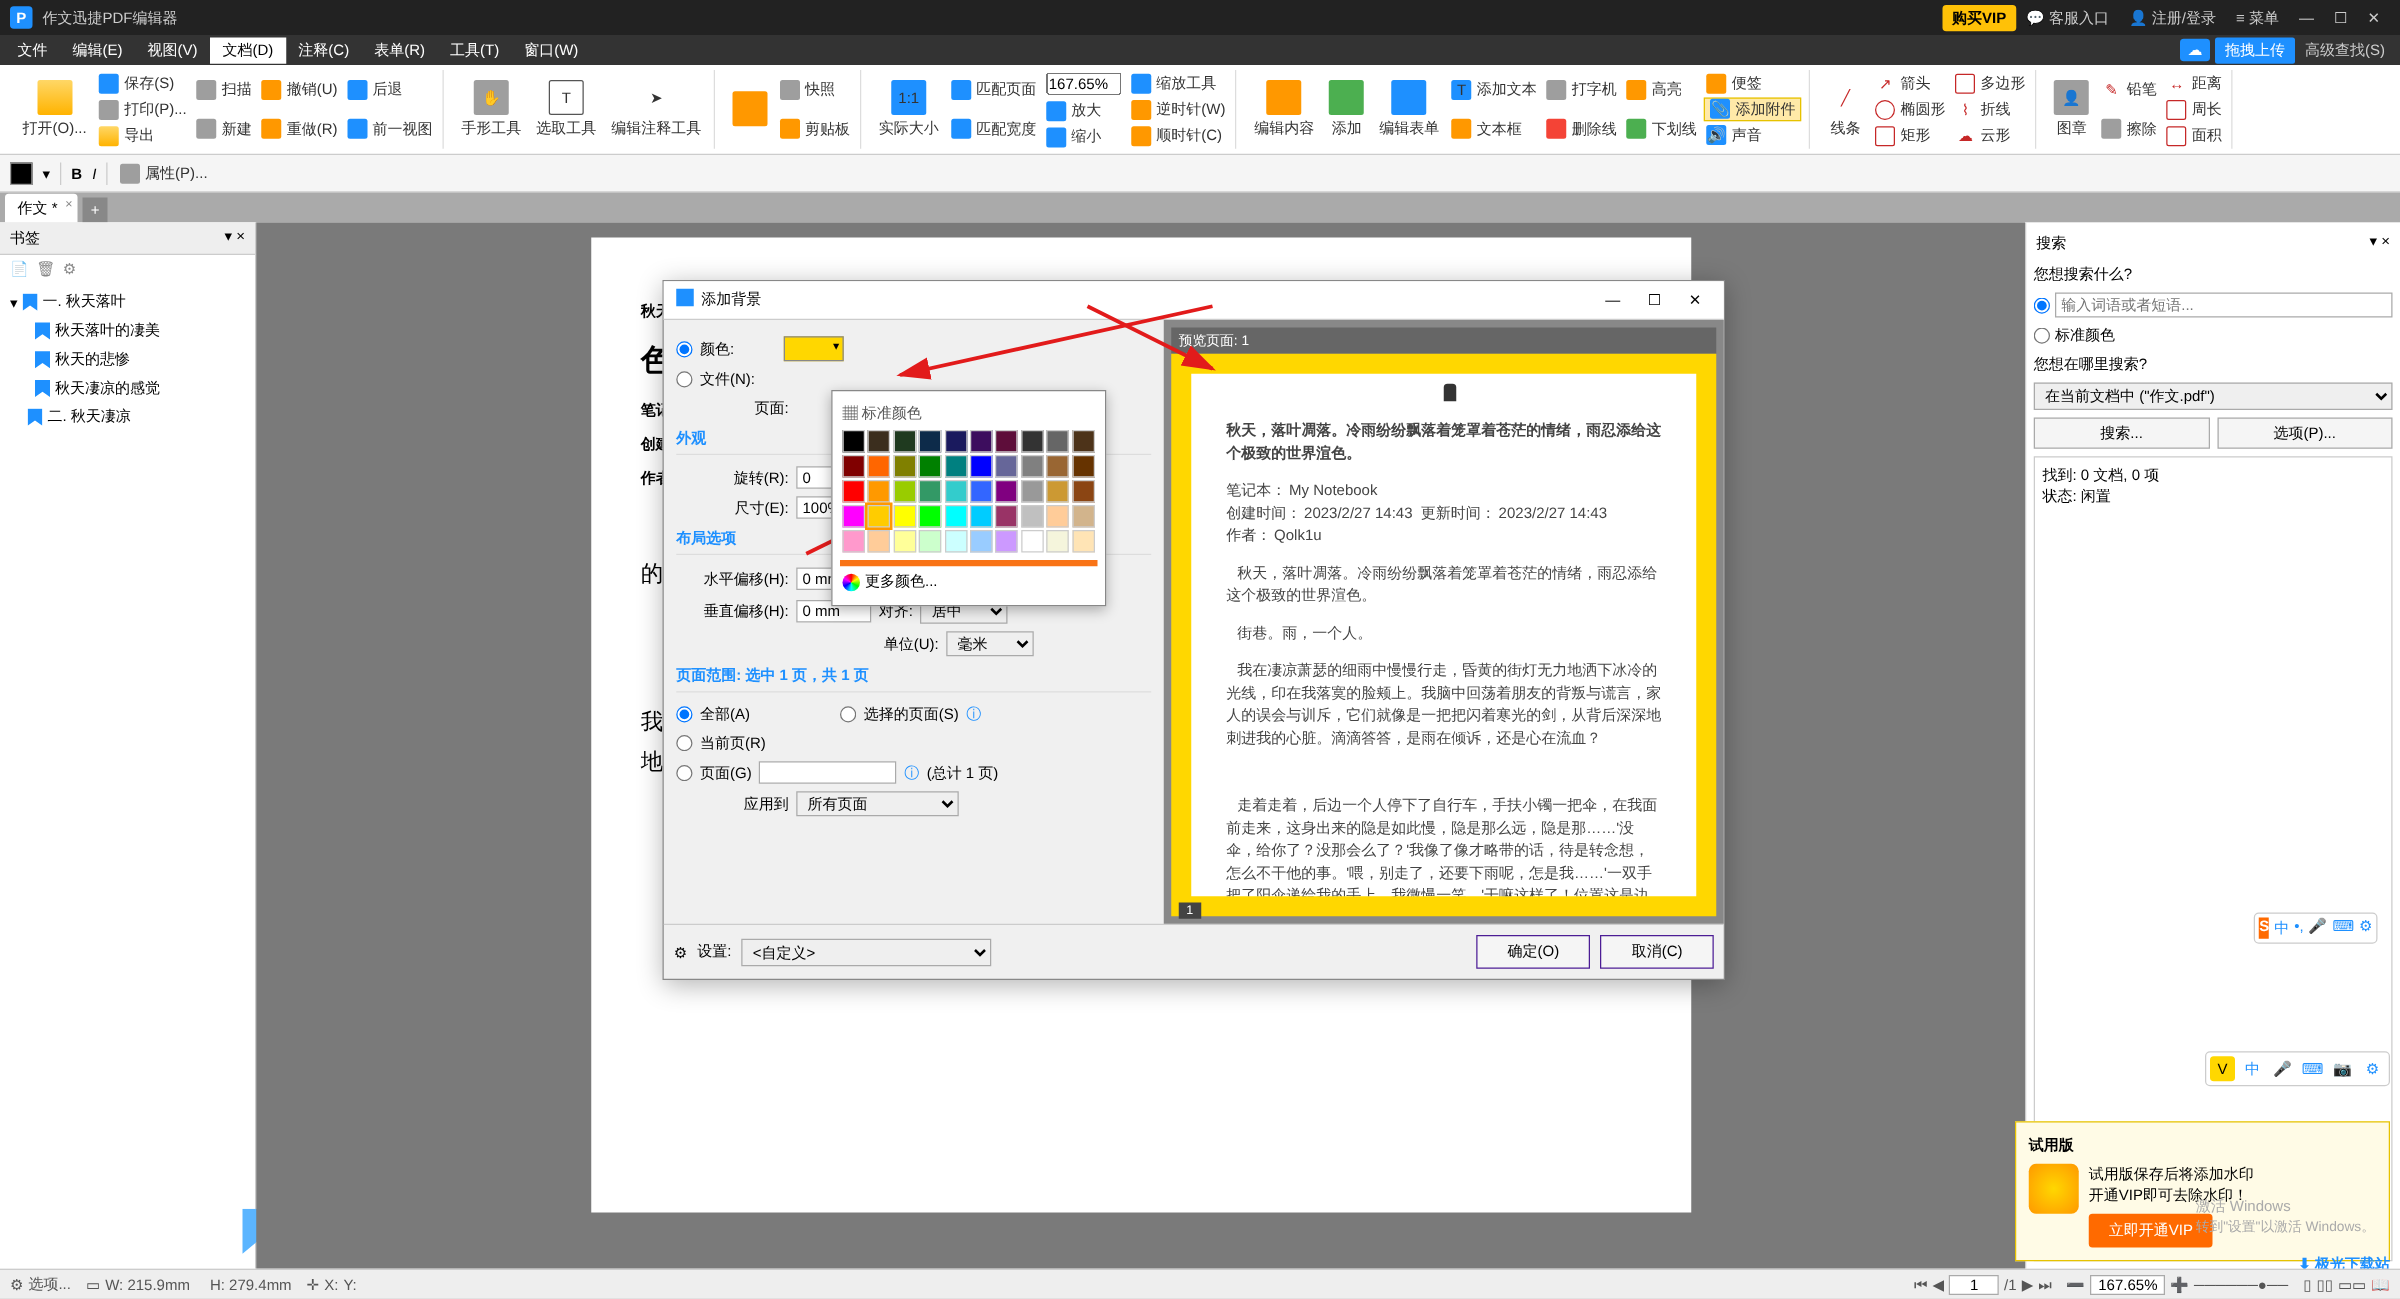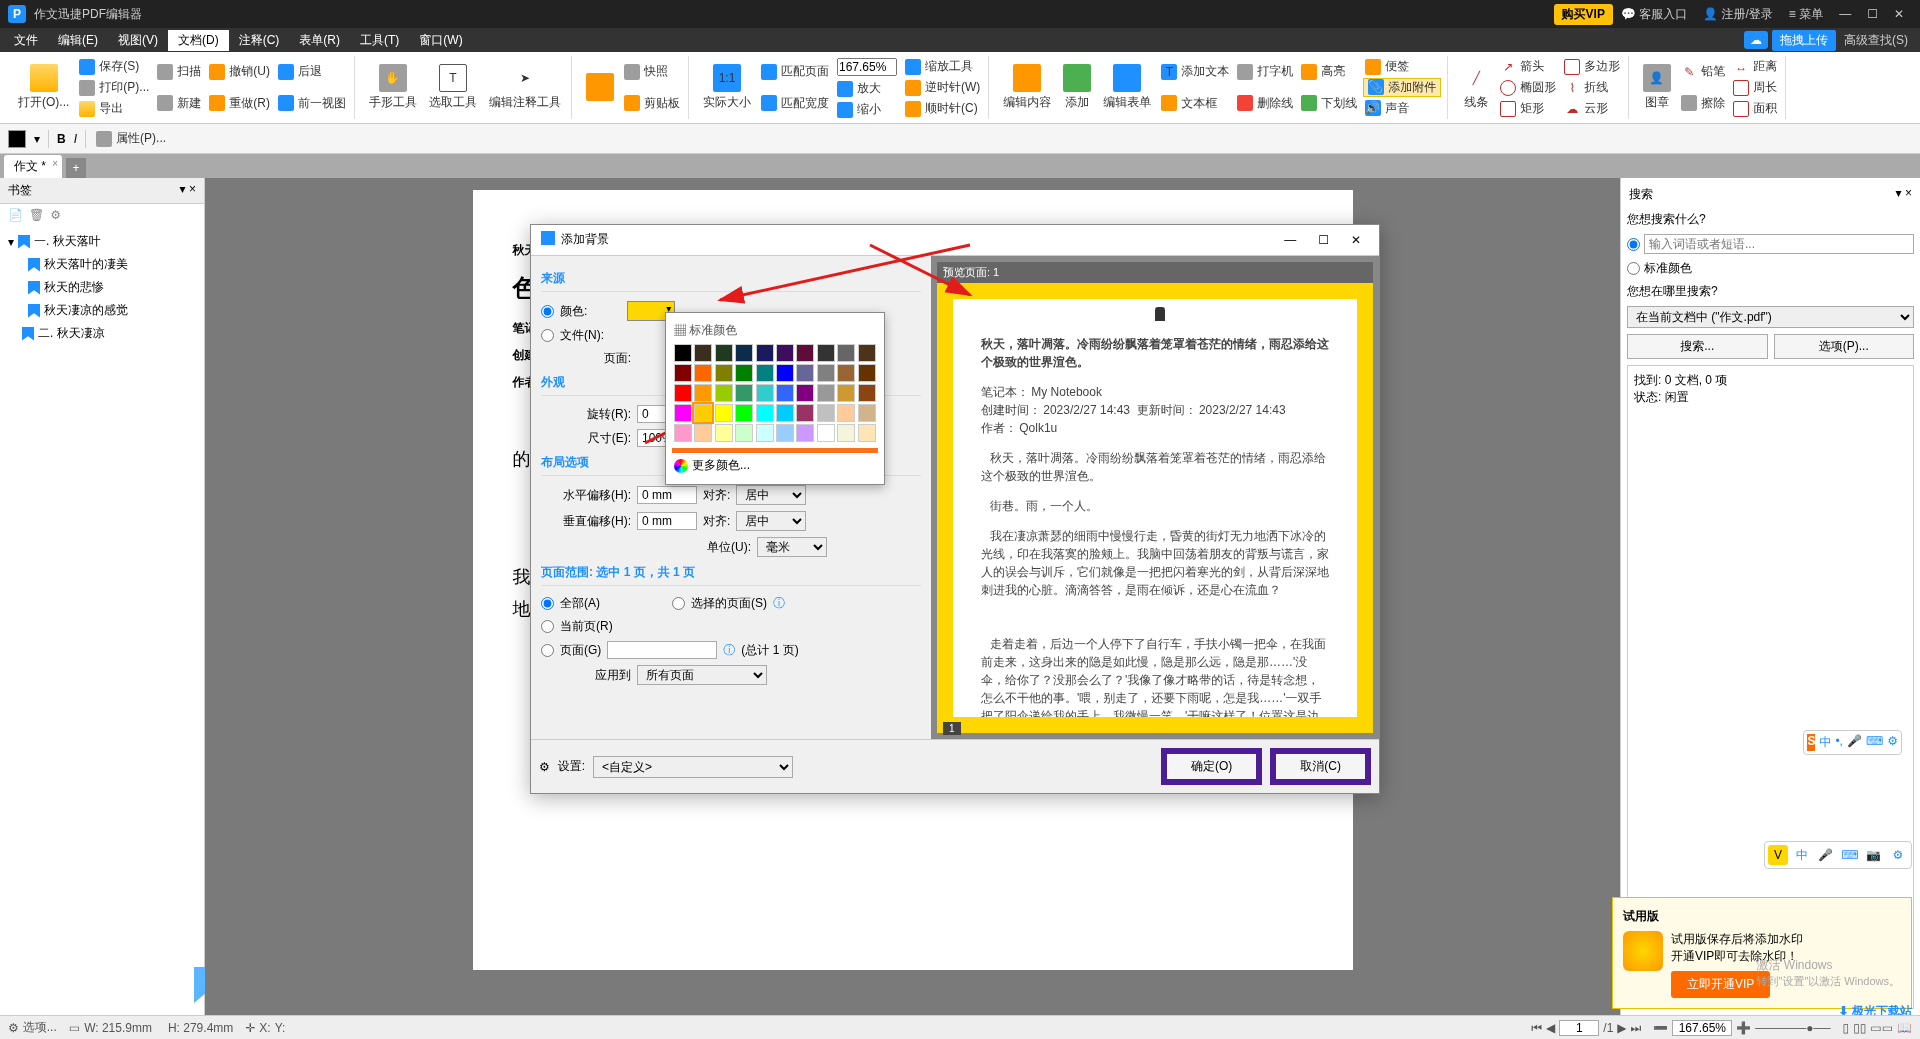--- a/index.html
+++ b/index.html
@@ -76,21 +76,21 @@
 .dialog .colorbtn{width:48px;height:20px;background:#ffd700;border:1px solid #888;position:relative}
 .dialog .colorbtn:after{content:"▾";position:absolute;right:3px;top:1px;font-size:10px}
 .dialog .dright{flex:1;background:#888;padding:6px}
 .dialog .prevhdr{background:#666;color:#fff;padding:3px 6px;font-size:11px}
 .dialog .preview{background:#ffd700;padding:16px;height:450px;position:relative}
 .dialog .preview .pg{background:#fff;width:100%;height:100%;padding:36px 28px;font-size:8px;color:#444;line-height:1.5;overflow:hidden}
 .dialog .preview .clip{position:absolute;top:24px;left:50%;width:10px;height:14px;background:#333;border-radius:3px 3px 0 0}
 .dialog .preview .pgnum{position:absolute;bottom:-2px;left:6px;background:#444;color:#fff;padding:1px 6px;font-size:10px}
 .dialog .dfoot{border-top:1px solid #ccc;padding:8px;display:flex;align-items:center;gap:8px}
 .dialog .dfoot .sp{flex:1}
-.dialog .dfoot button{padding:4px 24px;border:6px solid #4c1d95;background:#f5f5f5}
+.dialog .dfoot button{padding:4px 24px;border:1px solid #4c1d95;background:#f5f5f5}
 .dialog .dfoot select{border:1px solid #aaa;padding:2px 4px;width:200px}
 
 .colorpop{position:absolute;left:665px;top:312px;width:220px;background:#fff;border:1px solid #888;box-shadow:0 3px 10px rgba(0,0,0,.3);padding:6px;z-index:100}
 .colorpop .cplbl{padding:3px 2px;color:#555}
 .colorpop .grid{display:grid;grid-template-columns:repeat(10,1fr);gap:2px;padding:2px}
 .colorpop .sw{width:18px;height:18px;border:1px solid #ccc;cursor:pointer}
 .colorpop .sw.sel{outline:2px solid #ff9800}
 .colorpop .more{padding:4px 2px;border-top:5px solid #f97316;margin-top:4px;display:flex;align-items:center;gap:4px;cursor:pointer}
 .colorpop .more .wheel{width:14px;height:14px;border-radius:50%;background:conic-gradient(red,yellow,lime,cyan,blue,magenta,red)}
 
@@ -491,21 +491,20 @@
   <div class="dtitle">
     <span style="width:14px;height:14px;background:#1e90ff;display:inline-block"></span>
     <span>添加背景</span>
     <span class="dspacer"></span>
     <span class="dbtn">—</span>
     <span class="dbtn">☐</span>
     <span class="dbtn">✕</span>
   </div>
   <div class="dbody">
     <div class="dleft">
-      <div class="sect">来源</div>
       <div class="row">
           <input type="radio" checked="" style="">
           <span>颜色:</span>
         <span style="width:28px"></span>
           <span class="colorbtn"></span>
         </div>
       <div class="row">
           <input type="radio" style="">
           <span>文件(N):</span>
         </div>

